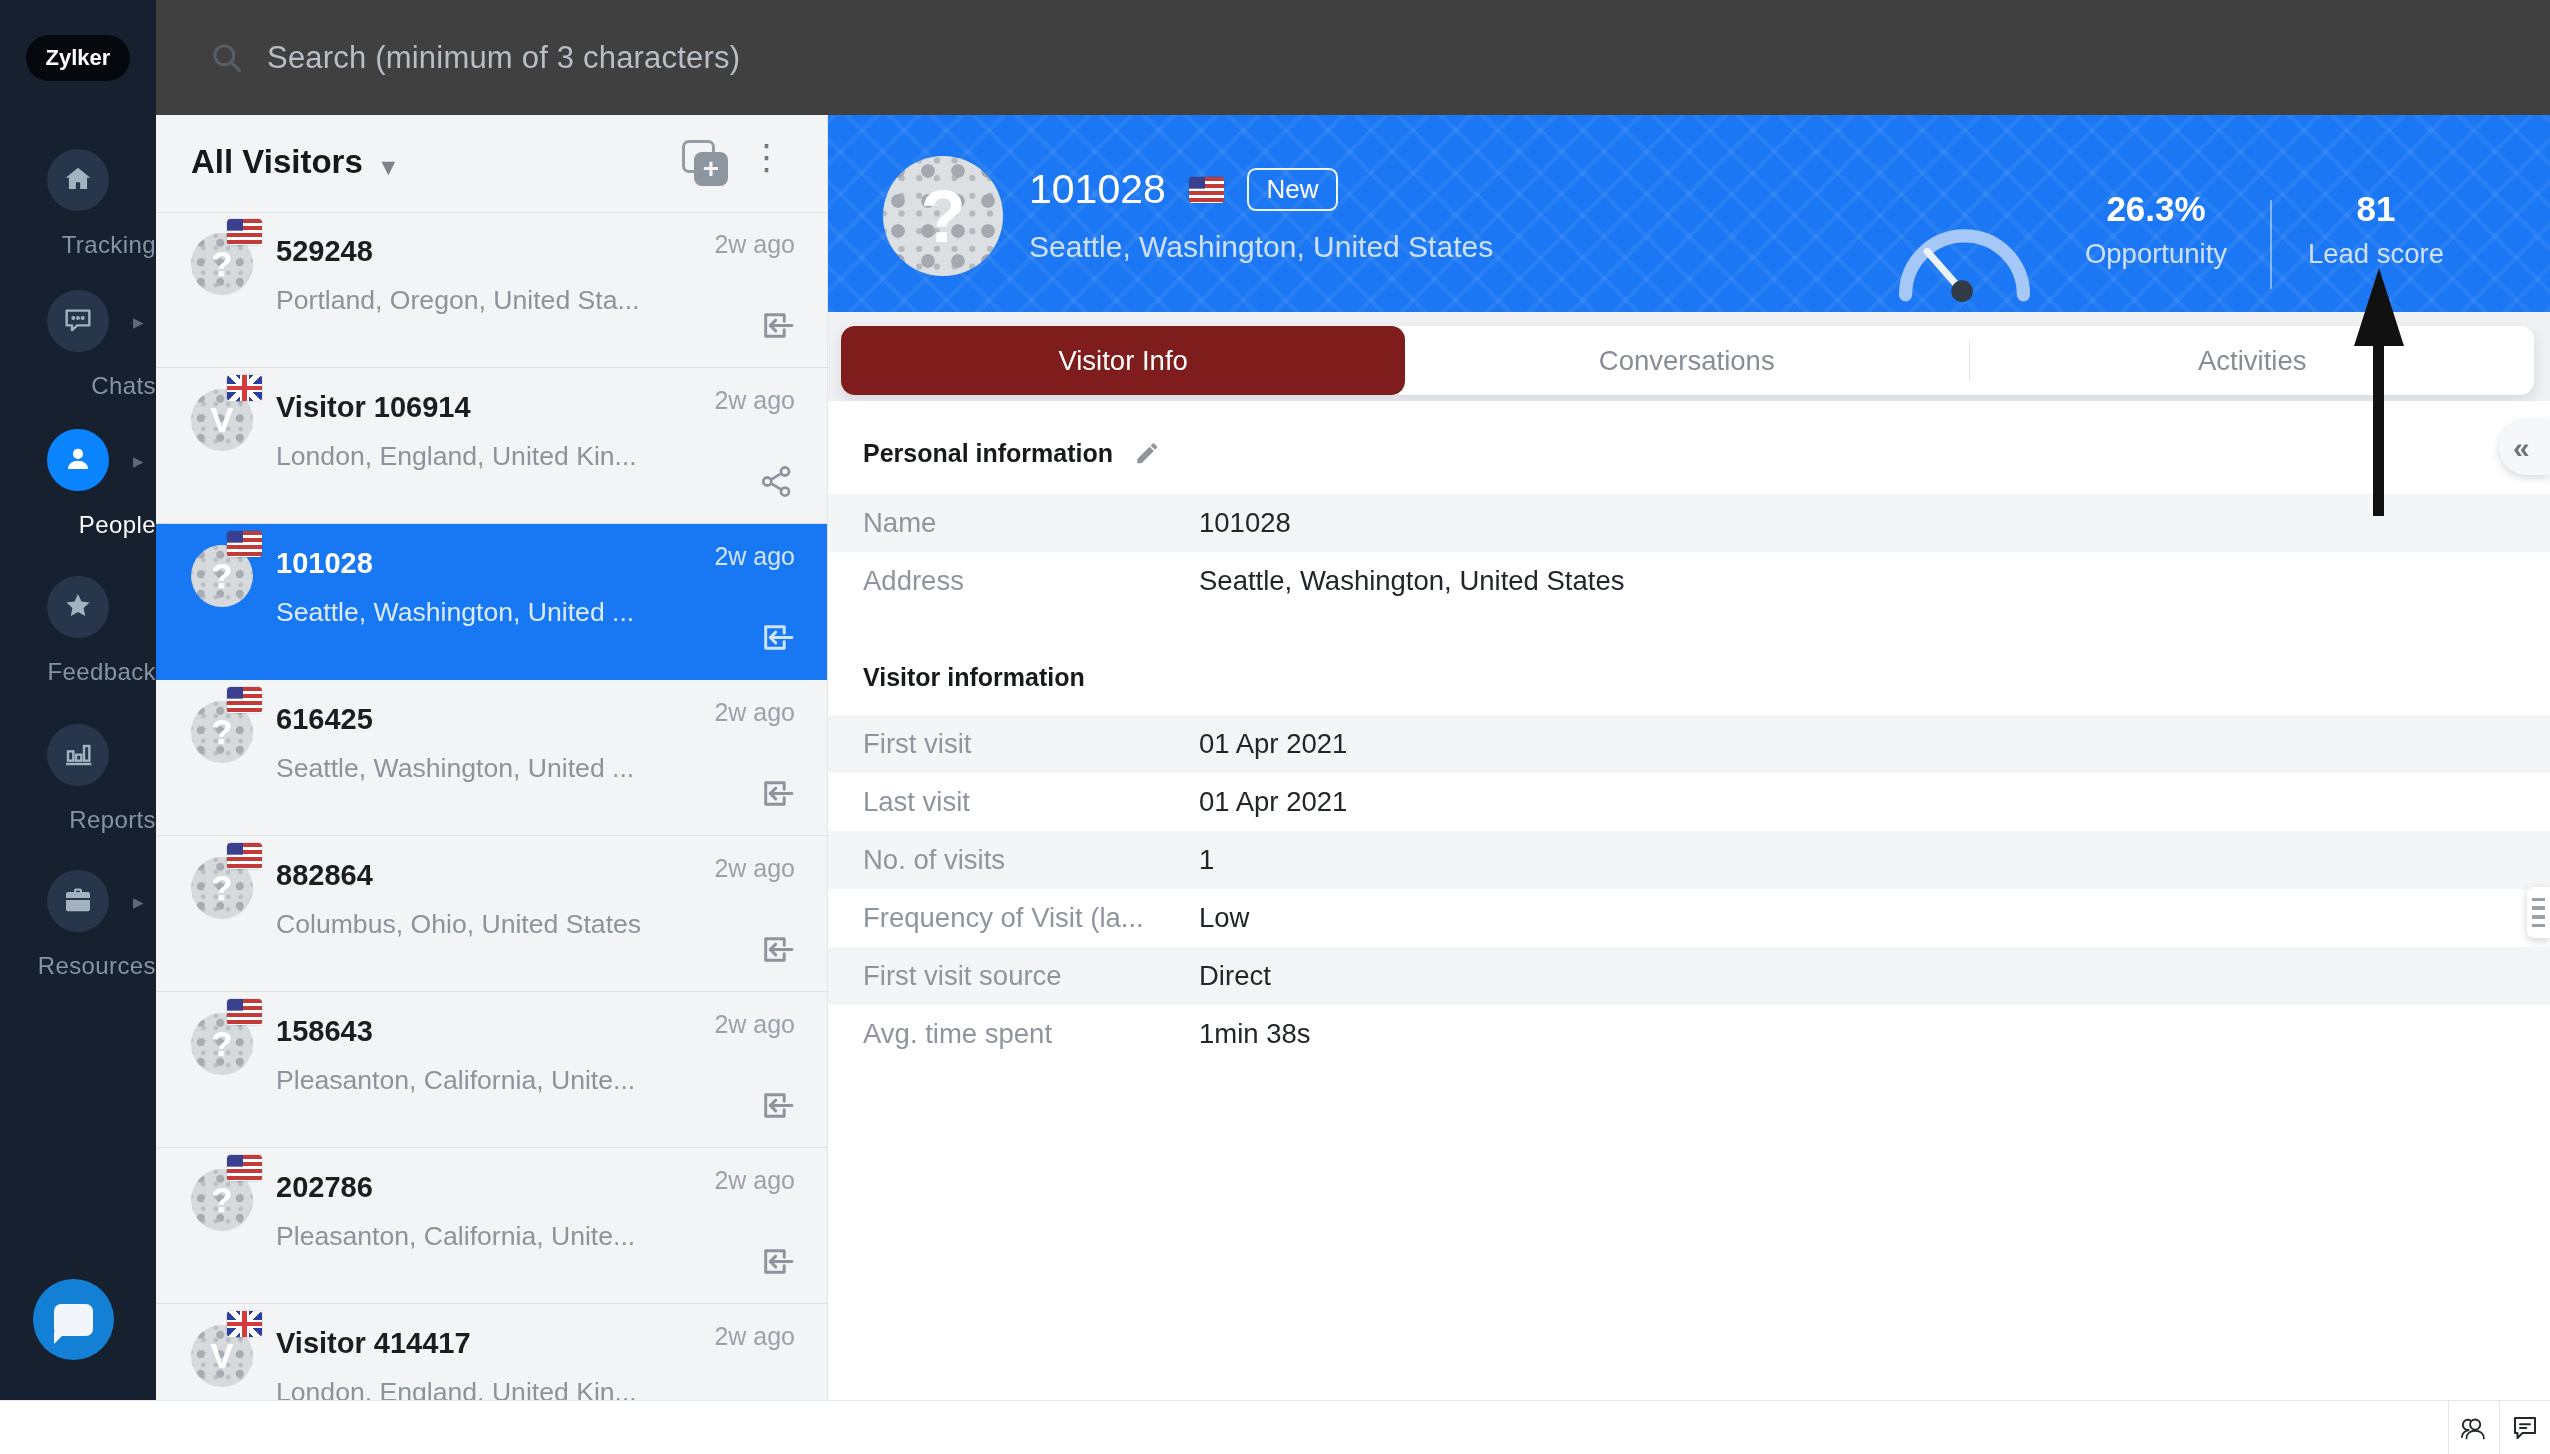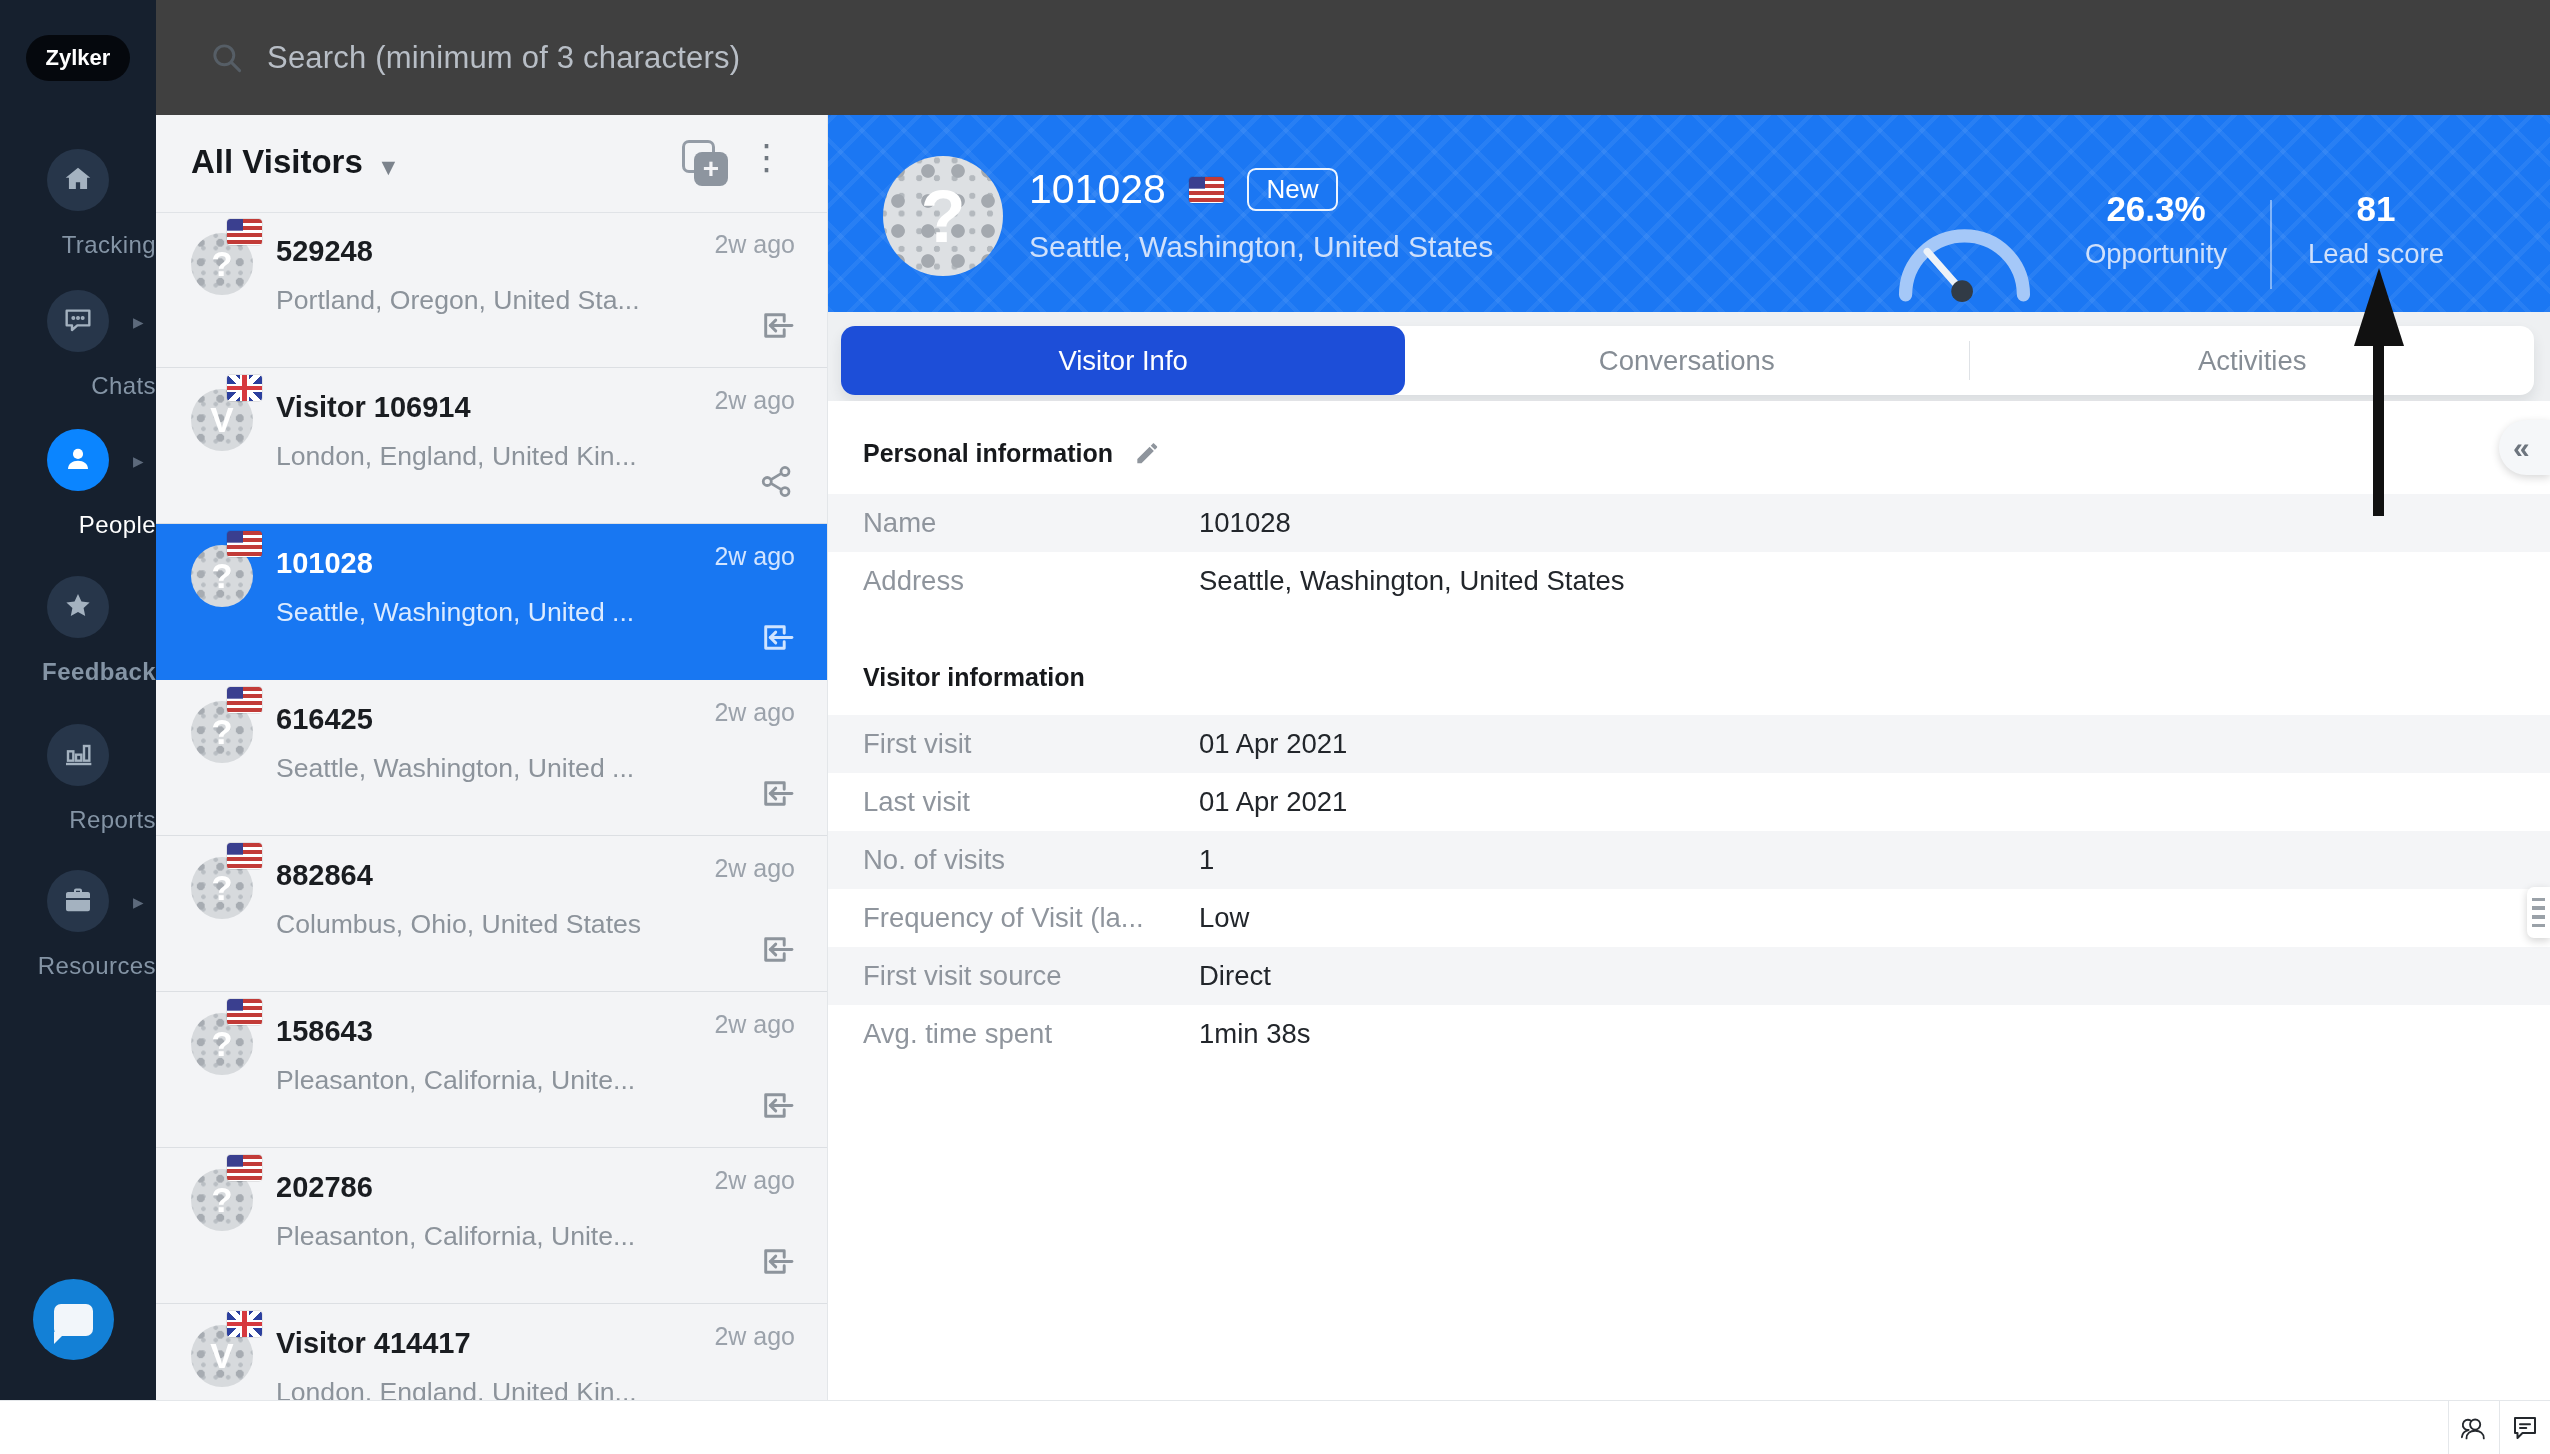--- a/index.html
+++ b/index.html
@@ -93,21 +93,21 @@
   .gauge{position:absolute;left:1063px;top:104px;width:147px;height:89px;}
   .metric{position:absolute;top:74px;width:230px;text-align:center;}
   .metric .mv{font-size:35px;font-weight:bold;color:#ffffff;}
   .metric .ml{font-size:27.5px;color:#cfe0fb;margin-top:8.9px;}
   .m-opp{left:1213px;}
   .m-lead{left:1433px;}
   .m-divider{position:absolute;left:1442px;top:85px;width:1.8px;height:89px;background:rgba(255,255,255,.45);}
 
   .tabsrow{position:absolute;left:13.3px;right:16px;top:211px;height:69px;background:#ffffff;border-radius:14px;box-shadow:0 7px 12.4px rgba(40,50,60,.10);display:flex;}
   .tab{flex:1;display:flex;align-items:center;justify-content:center;font-size:27.5px;color:#868d95;position:relative;}
-  .tab.active{background:#1d4ed8;color:#ffffff;border-radius:14px;font-weight:500;}
+  .tab.active{background:#7f1d1d;color:#ffffff;border-radius:14px;font-weight:500;}
   .tab-sep{width:1.8px;height:39px;background:#dfe2e6;align-self:center;}
 
   .content{position:absolute;left:0;right:0;top:286px;bottom:0;background:#ffffff;}
   .sec-head{display:flex;align-items:center;gap:21px;padding-left:35px;}
   .sec-title{font-size:25px;font-weight:bold;color:#17191c;line-height:35px;}
   .pencil{width:26.6px;height:26.6px;color:#8f959d;}
   .sec1{margin-top:35px;}
   .sec2{margin-top:50px;}
   .drows{margin-top:23px;}
   .drows2{margin-top:19.5px;}
@@ -172,21 +172,21 @@
         <div class="nav-item active has-arrow" style="top: 429px;">
     <div class="nav-circle">
             <span class="navicon"><svg viewBox="0 0 24 24" fill="currentColor">
                 <circle cx="12" cy="8.2" r="3.8"></circle>
                 <path d="M4.5 19.5c0-4 3.4-6.2 7.5-6.2s7.5 2.2 7.5 6.2H4.5z"></path>
               </svg></span>
           </div>
     <span class="nav-arrow">▸</span>
     <div class="nav-label">People</div>
   </div>
-        <div class="nav-item" style="top: 576px; font-weight: bold;">
+        <div class="nav-item" style="top: 576px;">
     <div class="nav-circle">
             <span class="navicon"><svg viewBox="0 0 24 24" fill="currentColor">
                 <path d="M12 3l2.6 5.6 6.1.7-4.5 4.2 1.2 6L12 16.5 6.6 19.5l1.2-6-4.5-4.2 6.1-.7L12 3z"></path>
               </svg></span>
           </div>
 
     <div class="nav-label">Feedback</div>
   </div>
         <div class="nav-item" style="top: 724px;">
     <div class="nav-circle">

